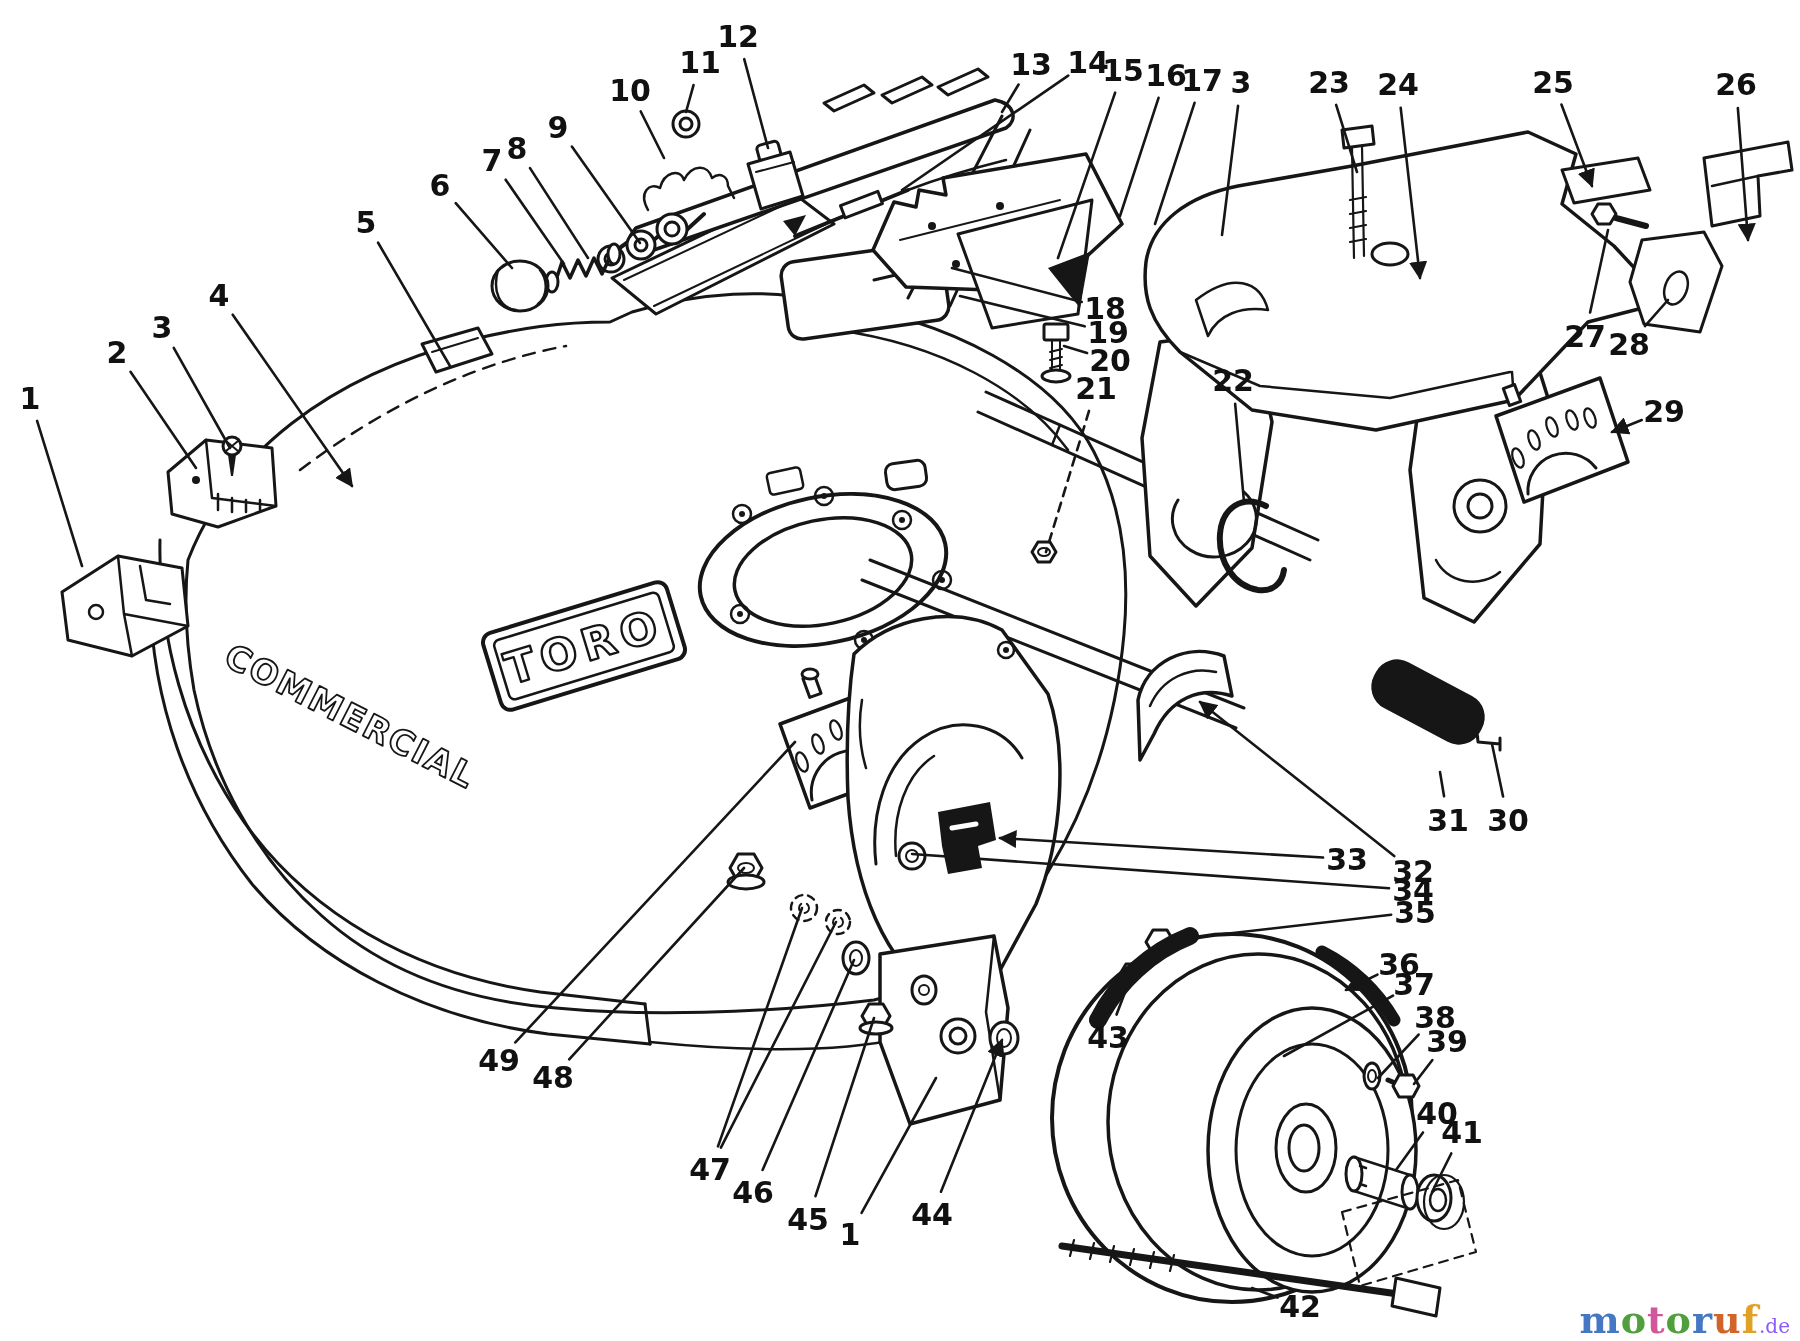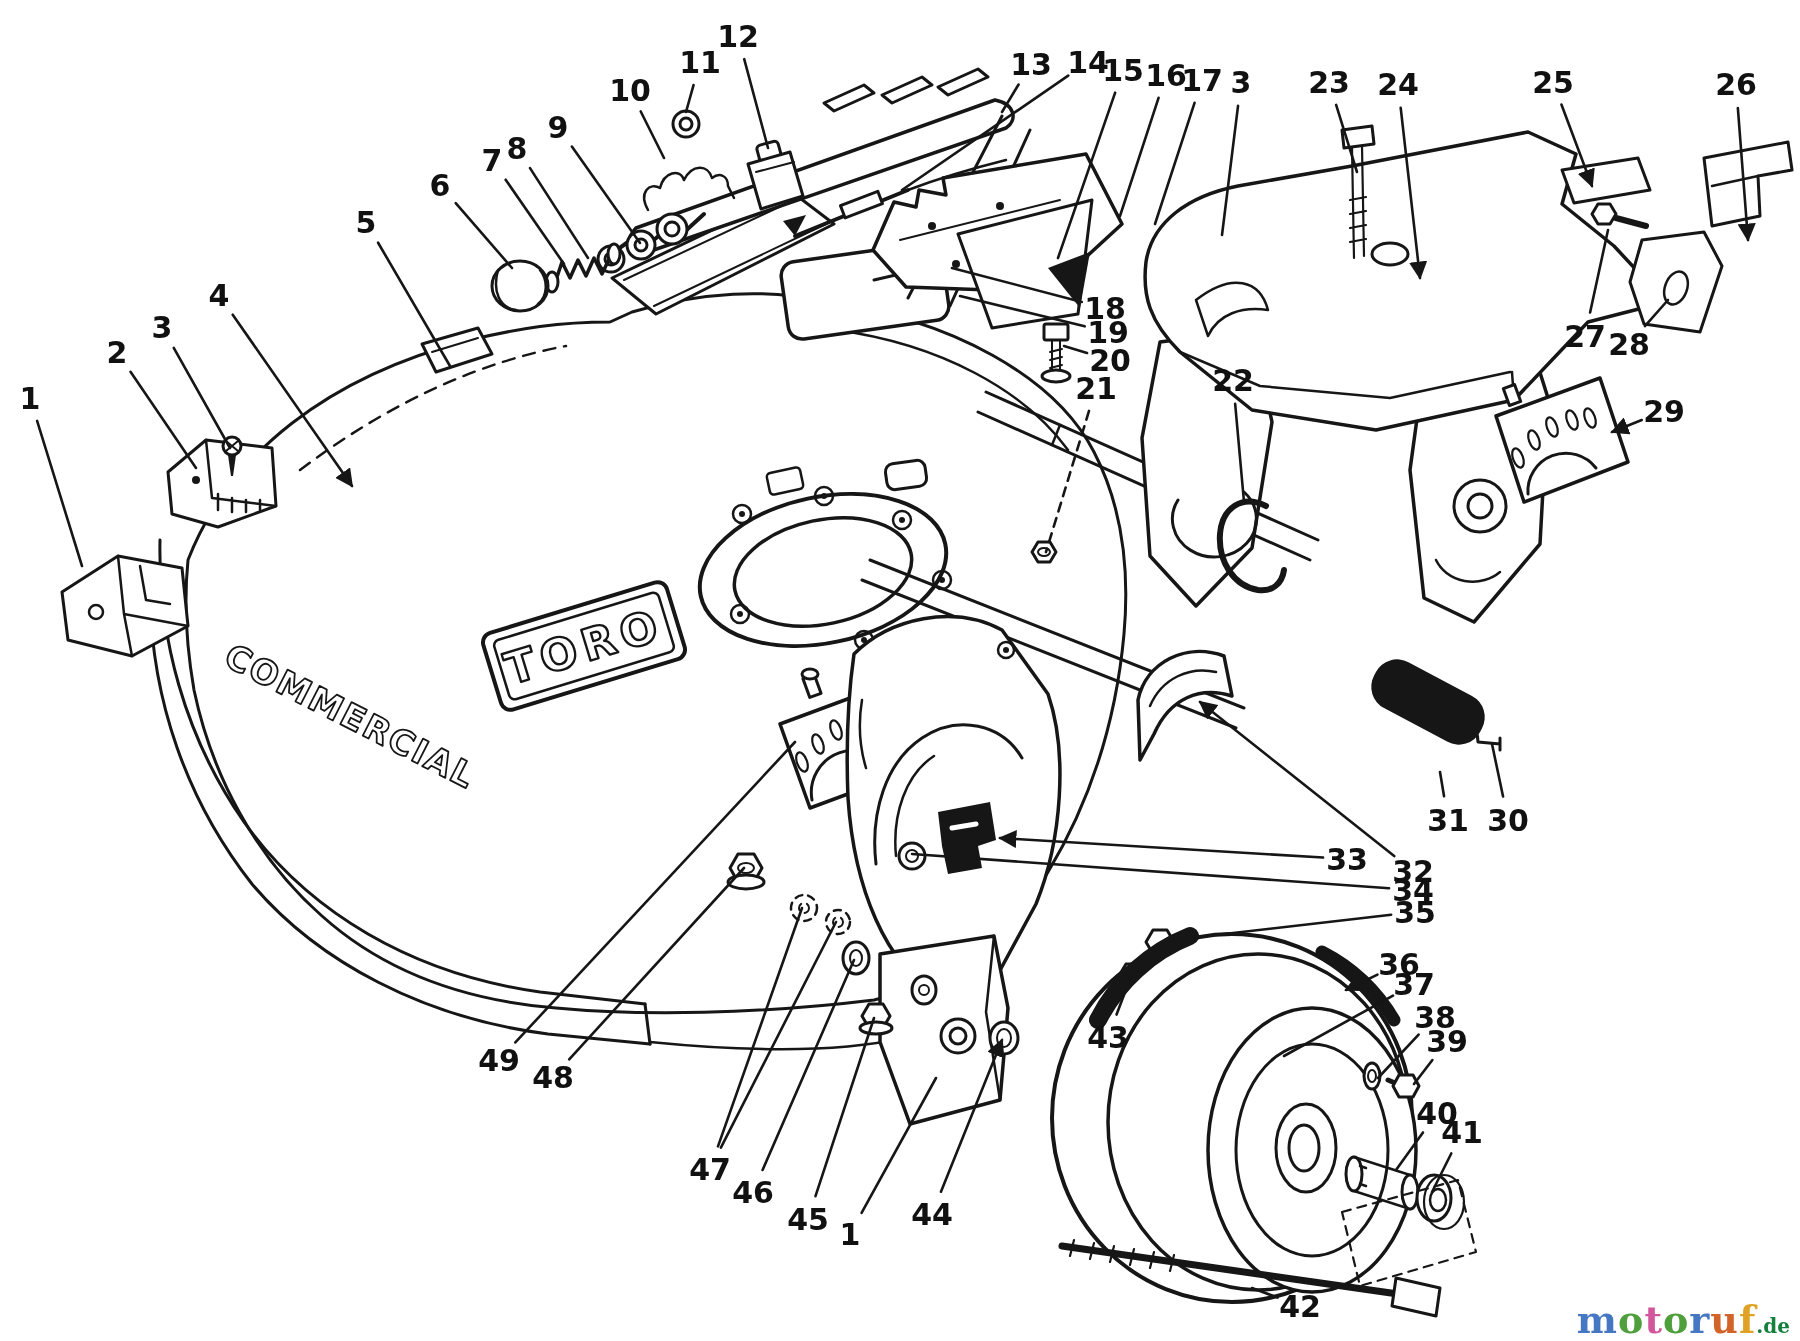--- a/index.html
+++ b/index.html
@@ -20,21 +20,21 @@
     font-family:"DejaVu Sans","Liberation Sans",sans-serif;
     font-weight:bold;
   }
   .watermark{
     position:absolute;right:10px;bottom:2px;
     font-family:"DejaVu Serif","Liberation Serif",serif;
     font-weight:bold;font-size:38px;line-height:1;
     letter-spacing:1px;user-select:none;
   }
   .watermark .suffix{
-    font-size:20px;color:#15803d;font-weight:bold;letter-spacing:0;
+    font-size:20px;color:#8b5cf6;font-weight:normal;letter-spacing:0;
   }
 </style>
 </head>
 <body>
 
 <div class="stage">
 <svg width="1800" height="1341" viewBox="0 0 1800 1341">
   <defs>
     <marker id="arrow" viewBox="0 0 10 10" refX="9" refY="5" markerWidth="7" markerHeight="7" orient="auto-start-reverse">
       <path d="M0,0 L10,5 L0,10 Z" fill="#161616"></path>

